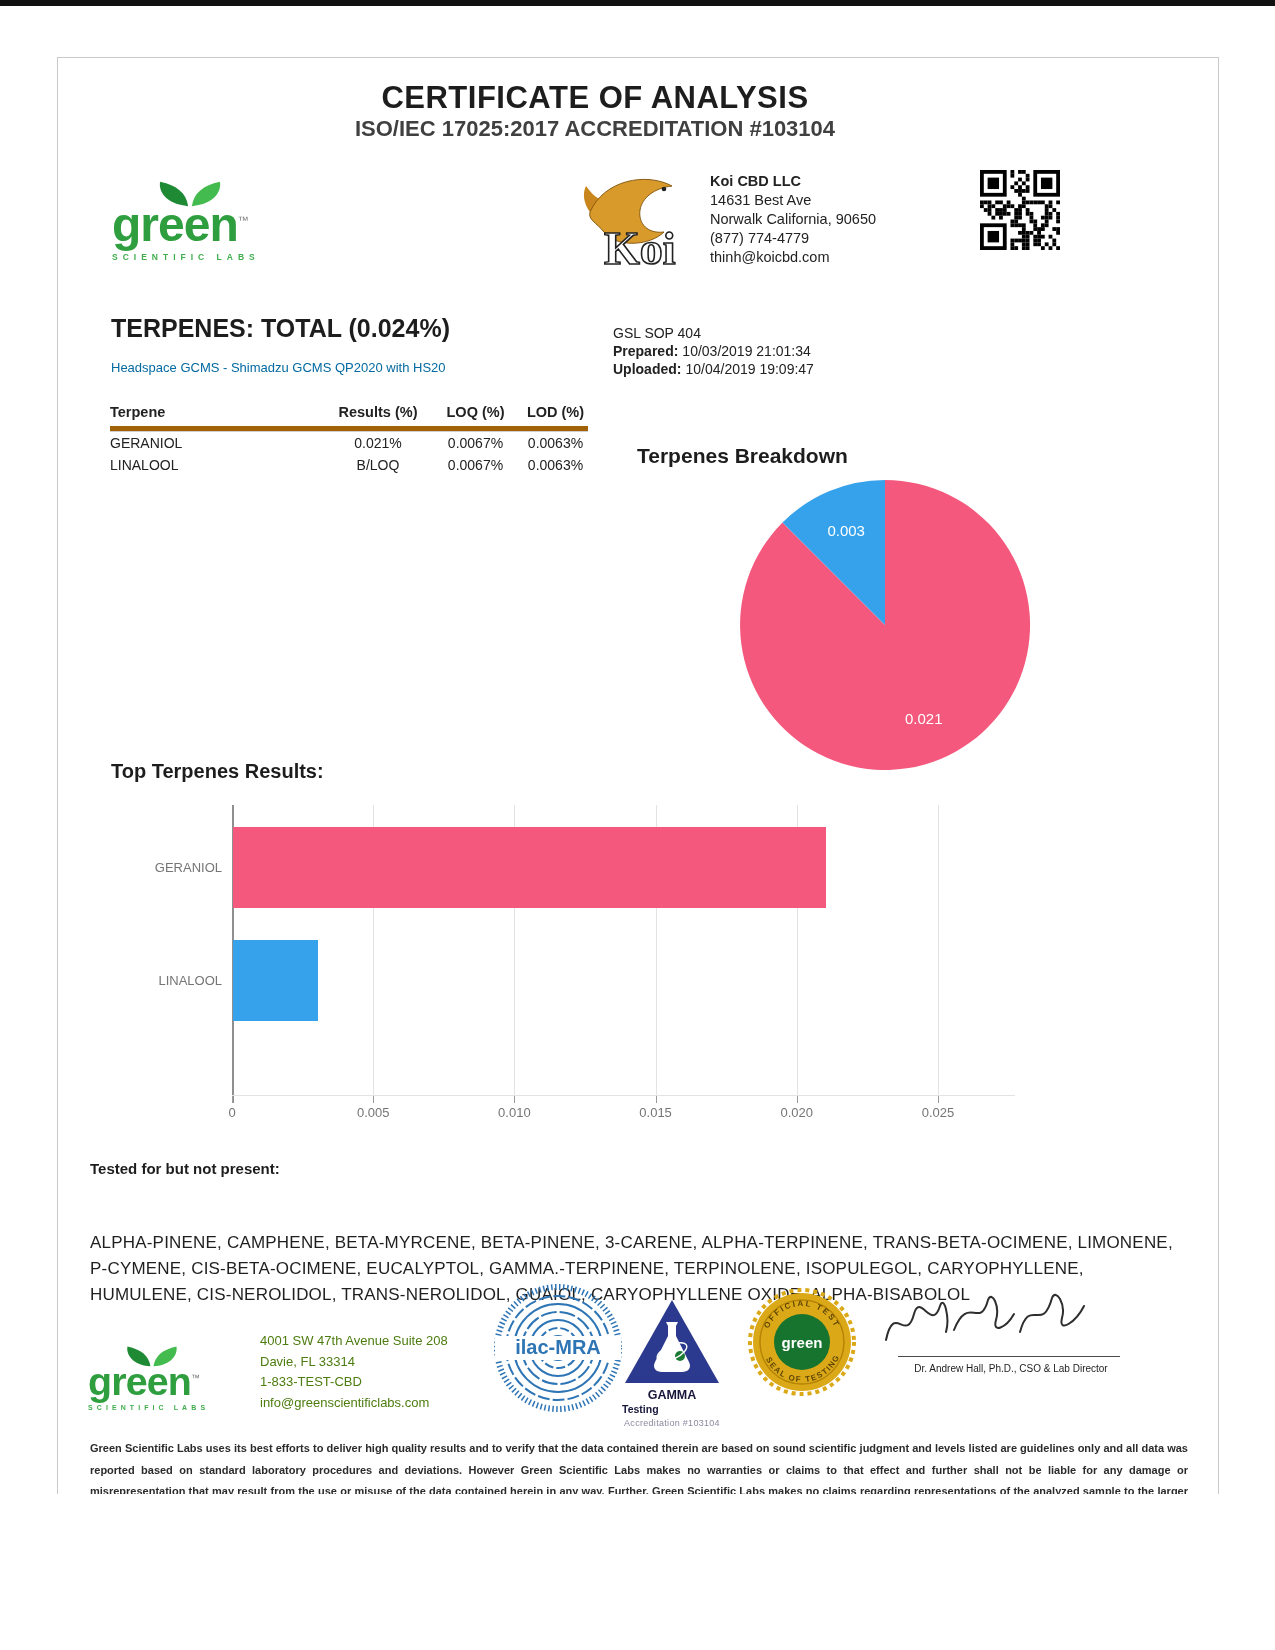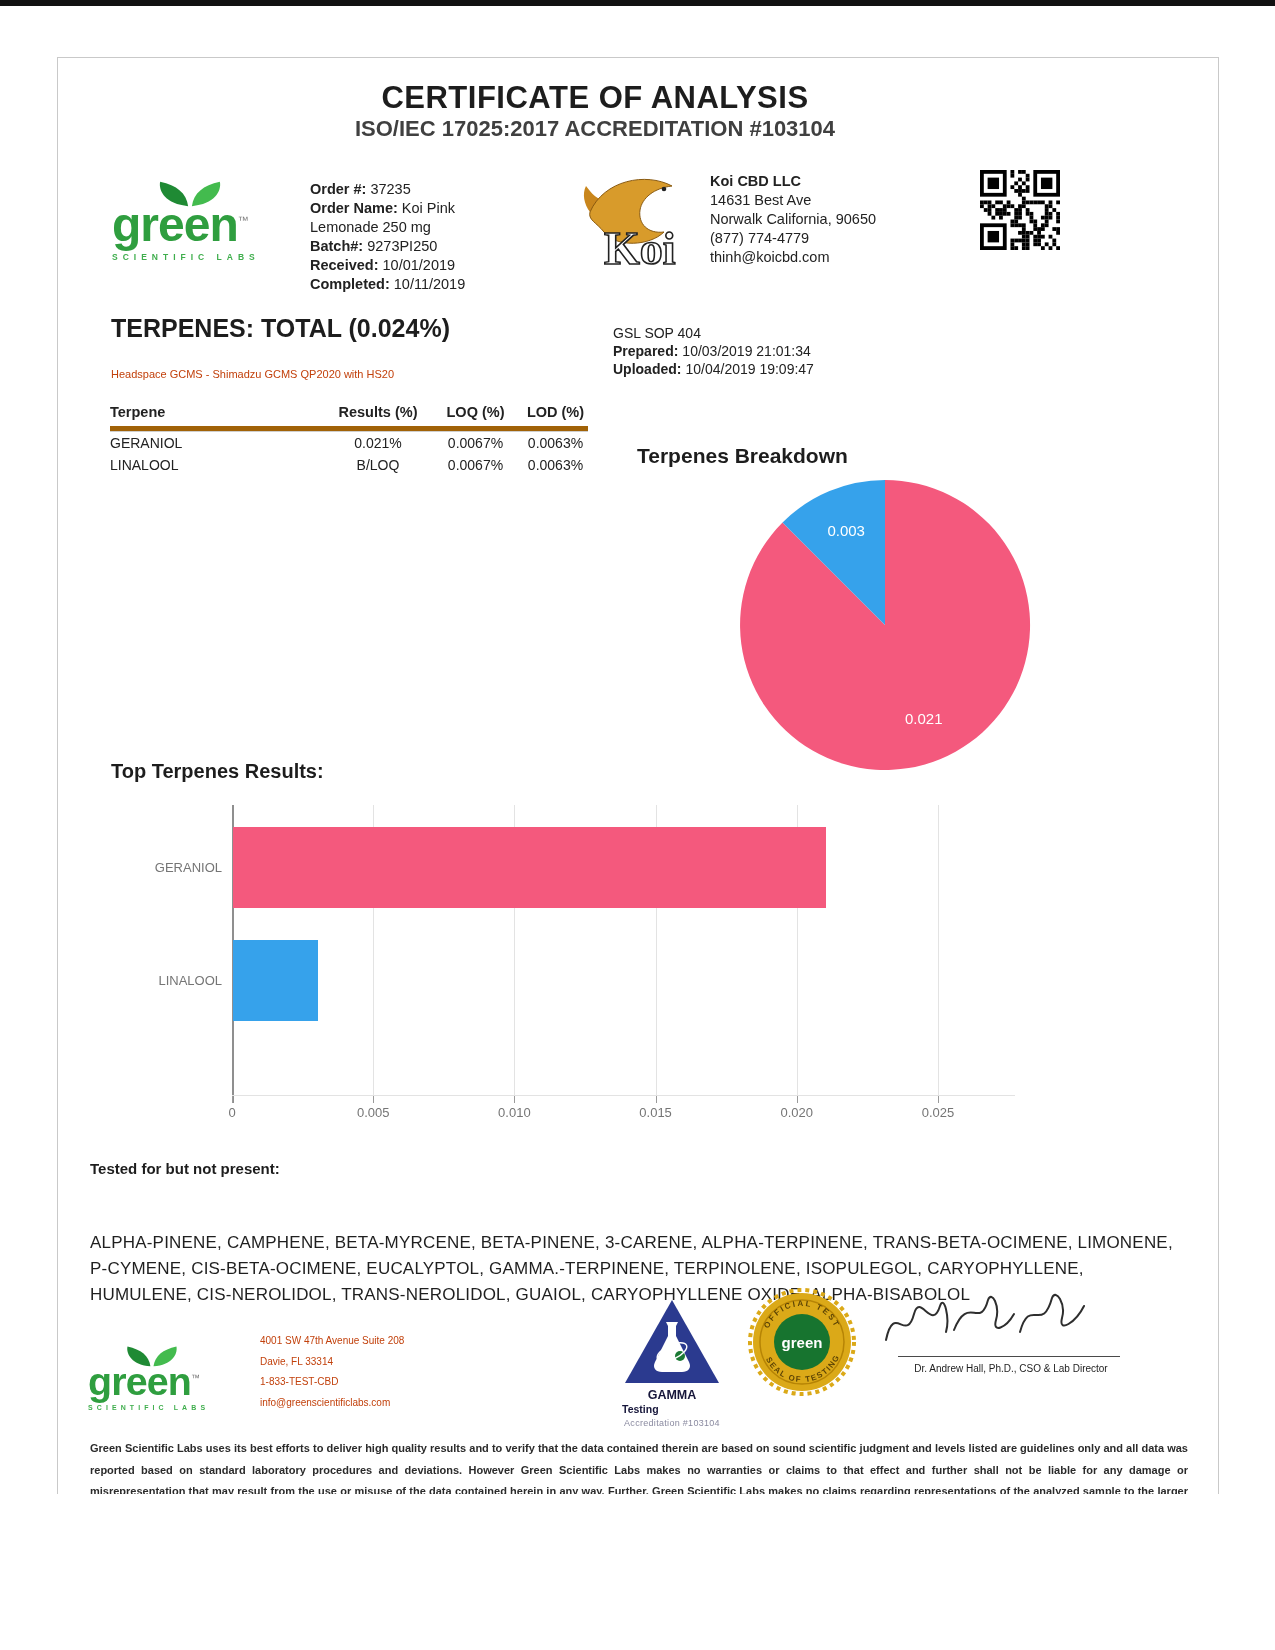--- a/index.html
+++ b/index.html
@@ -17,21 +17,21 @@
   .glogo .leaves{position:absolute;left:44px;top:-16px;}
   .glogo .word{font-size:48px;font-weight:bold;color:#2f9e3f;letter-spacing:-1px;line-height:48px;}
   .glogo .tm{font-size:11px;color:#777;vertical-align:super;letter-spacing:0;font-weight:normal;}
   .glogo .sub{font-size:8.5px;letter-spacing:5px;color:#3fae4d;margin-top:3px;font-weight:bold;}
 
   .info-block{font-size:14.5px;line-height:19px;}
   .info-line b{margin-right:4px;}
   .client-name{font-weight:bold;font-size:14.5px;line-height:19px;}
 
   .sec-heading{left:111px;top:314px;font-size:25px;font-weight:bold;color:#1d1d1d;}
-  .sec-method{left:111px;top:360px;font-size:11px;color:#c2410c;margin-top:8px;}
+  .sec-method{left:111px;top:360px;font-size:13px;color:#0369a1;}
   .sop-block{left:613px;top:324px;font-size:14px;line-height:18px;}
 
   table.results{position:absolute;left:110px;top:402px;width:478px;border-collapse:collapse;}
   table.results th{font-size:14.5px;font-weight:bold;text-align:center;padding:2px 0 6px 0;
                    border-bottom:5px solid #a16207;box-shadow:0 3px 0 #cfcfcf;}
   table.results th:first-child{text-align:left;}
   table.results td{font-size:14px;text-align:center;padding:4px 0 2px 0;}
   table.results td:first-child{text-align:left;}
   table.results col.c1{width:218px;} table.results col.c2{width:100px;}
   table.results col.c3{width:95px;}  table.results col.c4{width:65px;}
@@ -46,21 +46,21 @@
   .axisline{position:absolute;top:0;height:298px;width:2px;background:#8f8f8f;}
   .plotbottom{position:absolute;left:0;top:290px;width:783px;height:1px;background:#e3e3e3;}
   .tickmark{position:absolute;top:290px;height:8px;width:1px;background:#9a9a9a;}
   .ticklabel{position:absolute;top:300px;transform:translateX(-50%);font-size:13px;color:#757575;}
   .hbar{position:absolute;left:1px;height:81px;}
   .barcat{position:absolute;left:-122px;width:112px;text-align:right;font-size:13px;color:#757575;}
 
   .np-heading{left:90px;top:1160px;font-size:15px;font-weight:bold;color:#1d1d1d;}
   .np-list{left:90px;top:1194px;width:1092px;font-size:17px;line-height:26px;color:#1f1f1f;letter-spacing:.2px;margin-top:36px;}
 
-  .addr-block{left:260px;top:1331px;font-size:10px;line-height:20.5px;color:#c2410c;}
+  .addr-block{left:260px;top:1331px;font-size:13px;line-height:20.5px;color:#4d7c0f;}
 
   .pjla-text1{left:622px;top:1388px;width:100px;text-align:center;font-size:12.5px;font-weight:bold;color:#16163a;}
   .pjla-text2{left:622px;top:1403px;width:100px;text-align:left;font-size:10.5px;font-weight:bold;color:#16163a;}
   .pjla-text3{left:602px;top:1418px;width:140px;text-align:center;font-size:9px;color:#8a8aa0;letter-spacing:.3px;}
 
   .sig-line{left:898px;top:1356px;width:222px;height:1px;background:#4a4a4a;}
   .sig-name{left:896px;top:1363px;width:230px;text-align:center;font-size:10px;font-weight:normal;color:#1d1d1d;}
 
   .disclaimer{left:90px;top:1438px;width:1098px;font-size:11px;line-height:21.5px;color:#2b2b2b;text-align:justify;font-weight:bold;}
 </style>
@@ -76,27 +76,20 @@
 
   <div class="abs glogo" style="left:112px;top:196px;">
     <svg class="leaves" width="68" height="28" viewBox="0 0 72 30">
       <path d="M34,28 C10,26 2,12 4,2 C22,6 32,14 34,28 Z" fill="#1f8a34"></path>
       <path d="M38,28 C62,26 70,12 68,2 C50,6 40,14 38,28 Z" fill="#43bb4e"></path>
     </svg>
     <div class="word"><span>green</span><span class="tm">™</span></div>
     <div class="sub">SCIENTIFIC LABS</div>
   </div>
 
-  <div class="abs info-block" style="left:310px;top:180px;width:205px;" id="order-block">
-      <div class="info-line"><b>Order #:</b>37235</div>
-      <div class="info-line"><b>Order Name:</b>Koi Pink Lemonade 250 mg</div>
-      <div class="info-line"><b>Batch#:</b>9273PI250</div>
-      <div class="info-line"><b>Received:</b>10/01/2019</div>
-      <div class="info-line"><b>Completed:</b>10/11/2019</div>
-    </div>
 
   <div class="abs" style="left:576px;top:164px;">
     <svg width="115" height="110" viewBox="0 0 115 110">
       <path d="M14,48 C8,40 6,30 10,22 C16,30 20,34 26,36 Z" fill="#c9861c"></path>
       <path d="M14,48 C28,16 70,8 96,22 C78,24 66,34 64,46 C62,60 72,70 88,68 C74,82 40,84 28,68 C20,58 12,56 14,48 Z" fill="#d89b2b" stroke="#8a5a10" stroke-width="1"></path>
       <circle cx="88" cy="25" r="2.3" fill="#222"></circle>
       <text x="28" y="100" font-family="Liberation Serif, serif" font-size="46" font-weight="bold" fill="#ffffff" stroke="#222" stroke-width="1.6">Koi</text>
     </svg>
   </div>
 
@@ -338,20 +331,35 @@
     <div class="sub">SCIENTIFIC LABS</div>
   </div>
 
   <div class="abs addr-block" id="addr-block">
       <div class="info-line">4001 SW 47th Avenue Suite 208</div>
       <div class="info-line">Davie, FL 33314</div>
       <div class="info-line">1-833-TEST-CBD</div>
       <div class="info-line">info@greenscientificlabs.com</div>
     </div>
 
+  <div class="abs" style="left:493px;top:1283px;">
+    <svg width="130" height="130" viewBox="0 0 130 130">
+      <g fill="none" stroke="#2e75b5">
+        <circle cx="65" cy="65" r="61" stroke-width="6" stroke-dasharray="1.5 2.5"></circle>
+        <circle cx="65" cy="65" r="52" stroke-width="2" stroke-dasharray="12 3"></circle>
+        <circle cx="65" cy="65" r="44" stroke-width="2"></circle>
+        <circle cx="65" cy="65" r="36" stroke-width="2" stroke-dasharray="16 3"></circle>
+        <circle cx="65" cy="65" r="28" stroke-width="2"></circle>
+        <circle cx="65" cy="65" r="20" stroke-width="2" stroke-dasharray="9 3"></circle>
+        <circle cx="65" cy="65" r="12" stroke-width="2"></circle>
+      </g>
+      <rect x="2" y="53" width="126" height="24" fill="#ffffff"></rect>
+      <text x="65" y="71" text-anchor="middle" font-family="Liberation Sans, sans-serif" font-size="20" font-weight="bold" fill="#2e75b5">ilac-MRA</text>
+    </svg>
+  </div>
 
   <div class="abs" style="left:622px;top:1296px;">
     <svg width="100" height="90" viewBox="0 0 100 90">
       <polygon points="50,4 97,87 3,87" fill="#2b3a8f"></polygon>
       <path d="M44,26 h12 l-2,4 v10 l13,26 c3,6 -1,10 -7,10 h-20 c-6,0 -10,-4 -7,-10 l13,-26 v-10 l-2,-4 z" fill="#ffffff"></path>
       <circle cx="58" cy="60" r="5" fill="#1b7a34"></circle>
       <ellipse cx="50" cy="56" rx="16" ry="7" fill="none" stroke="#ffffff" stroke-width="1.4" transform="rotate(-25 50 56)"></ellipse>
     </svg>
   </div>
   <div class="abs pjla-text1">GAMMA</div>

